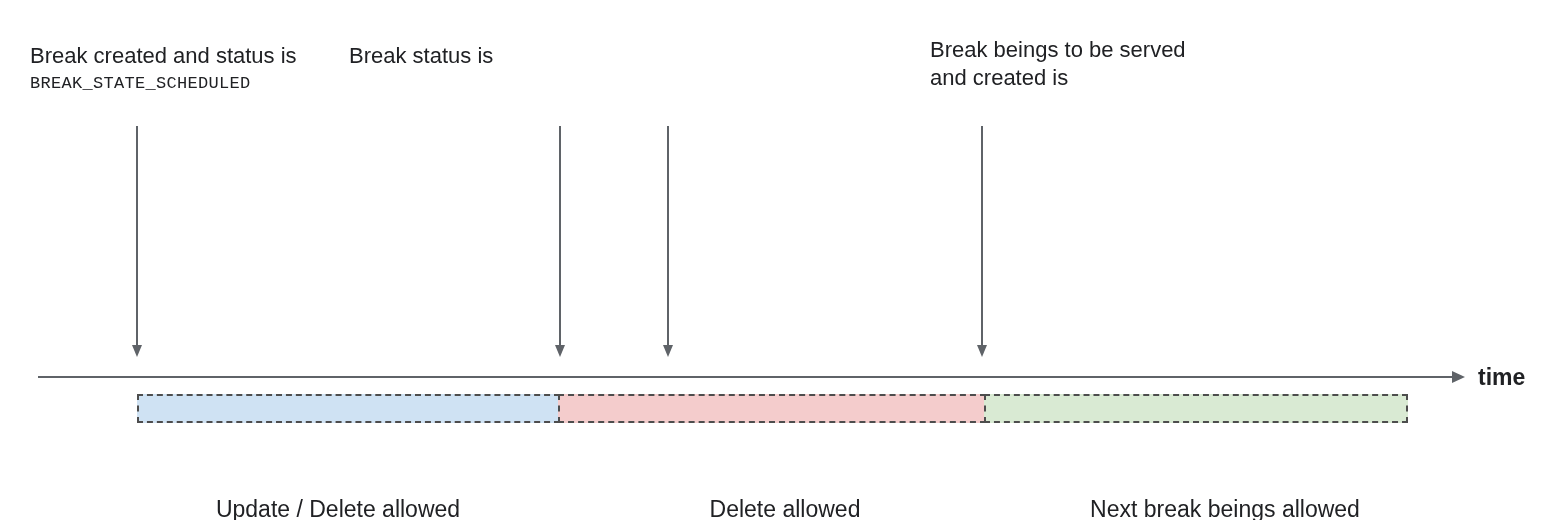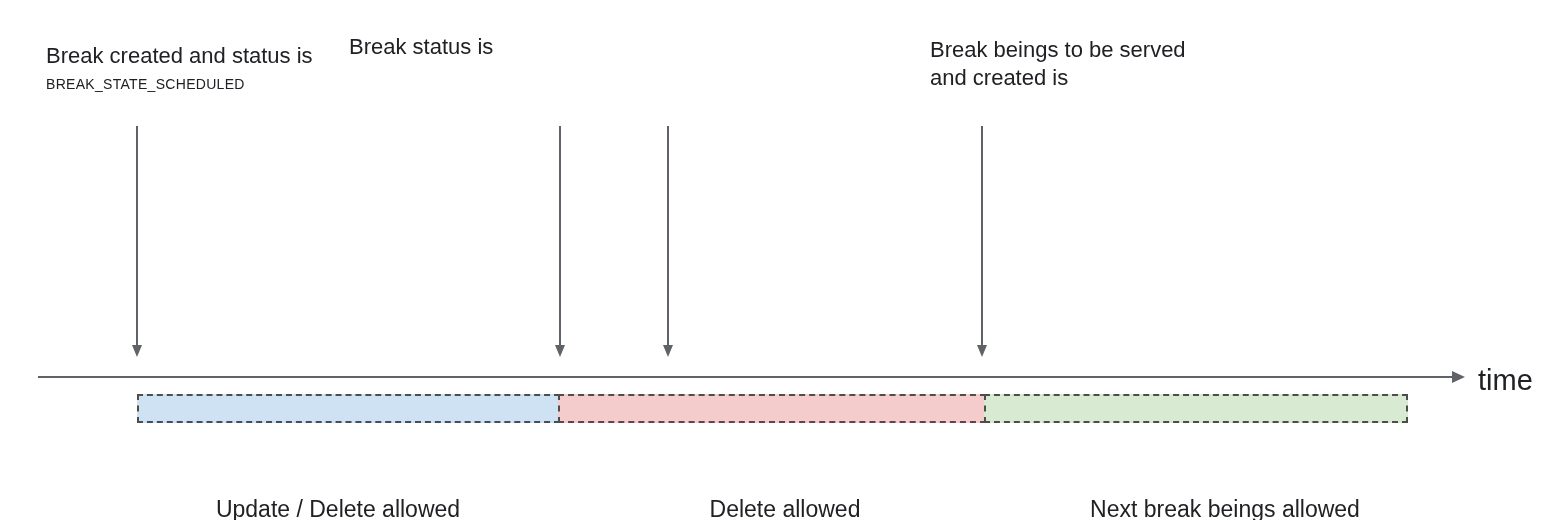--- a/index.html
+++ b/index.html
@@ -12,26 +12,26 @@
     color: #202124;
     overflow: hidden;
   }
   .annotation {
     position: absolute;
     font-size: 22px;
     line-height: 28px;
     white-space: nowrap;
   }
   .annotation .mono {
-    font-family: Liberation Sans, sans-serif;
-    font-size: 14px;
+    font-family: Liberation Mono, monospace;
+    font-size: 17px;
     letter-spacing: 0.3px;
   }
-  .a1 { left: 30px;  top: 42px; margin-left: 16px; }
-  .a2 { left: 349px; top: 33px; }
+  .a1 { left: 30px;  top: 42px; }
+  .a2 { left: 349px; top: 42px; }
   .a3 { left: 670px; top: 42px; }
   .a4 { left: 930px; top: 36px; }
 
   .v-arrow {
     position: absolute;
     top: 126px;
     width: 2px;
     height: 219px;
     background: #5f6368;
   }
@@ -64,22 +64,23 @@
     top: 371px;
     width: 0; height: 0;
     border-top: 6px solid transparent;
     border-bottom: 6px solid transparent;
     border-left: 13px solid #5f6368;
   }
   .axis-label {
     position: absolute;
     left: 1478px;
     top: 364px;
-    font-size: 29px;
+    font-size: 23px;
     white-space: nowrap;
+    font-weight: bold;
   }
 
   .seg {
     position: absolute;
     top: 394px;
     height: 29px;
     box-sizing: border-box;
     border: 2px dashed #4d4d4d;
   }
   .seg1 { left: 137px; width: 423px; }

